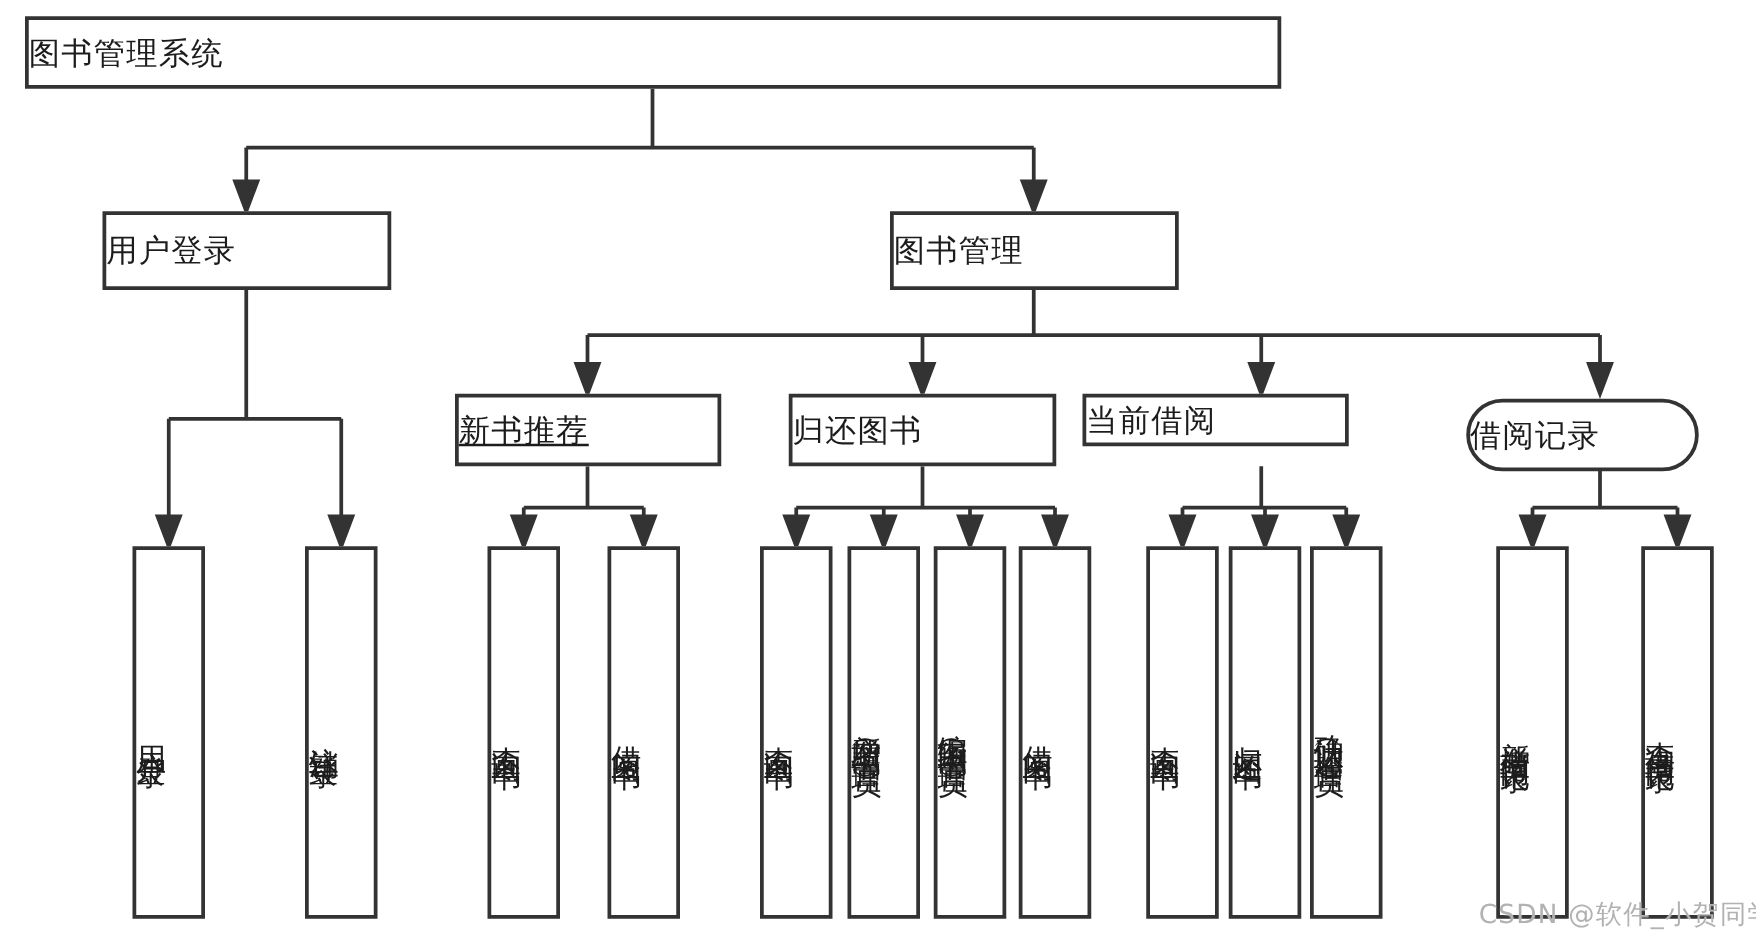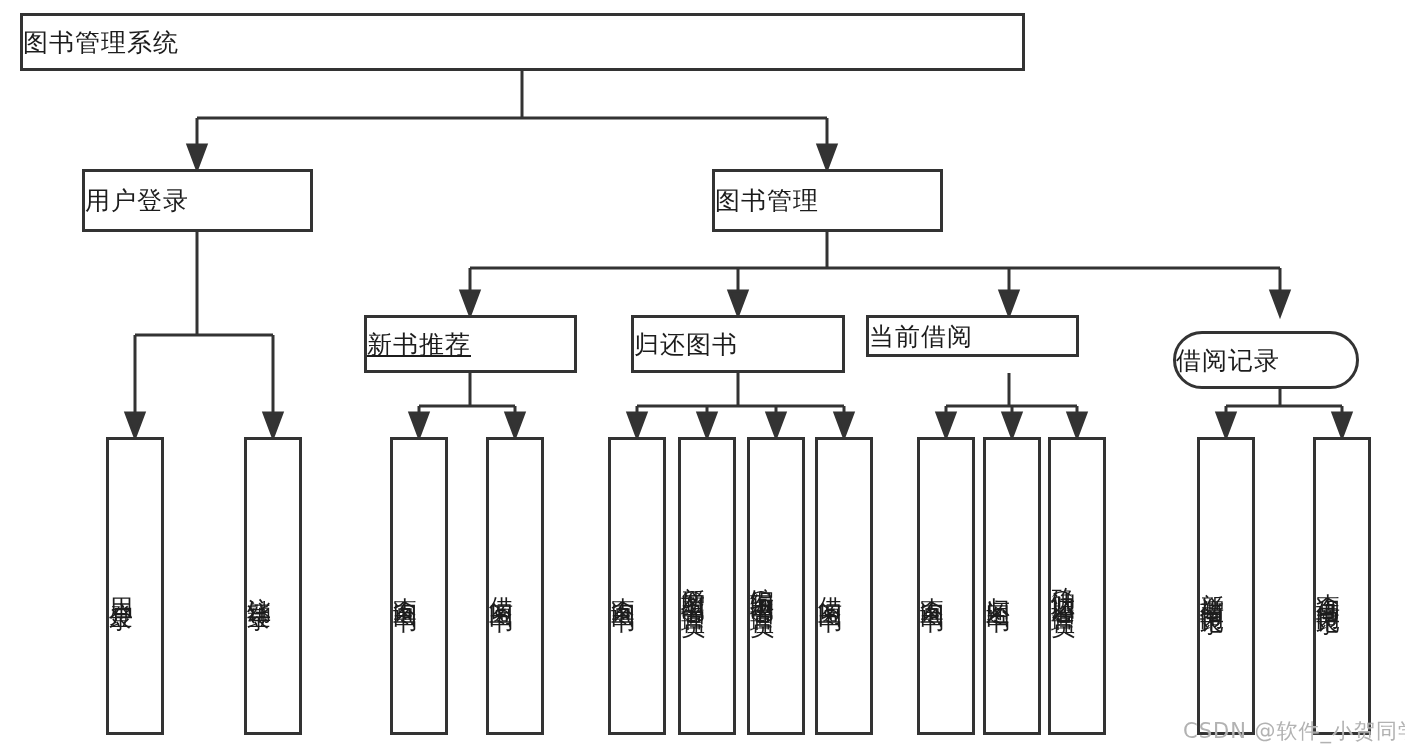--- a/index.html
+++ b/index.html
@@ -32,21 +32,21 @@
     line-height:1;
     color:#1c1c1c;
   }
   
   .n-root           {left:20px;  top:13px;  width:1005px; height:58px;}
   .n-user-login     {left:82px;  top:169px; width:231px;  height:63px;}
   .n-book-mgmt      {left:712px; top:169px; width:231px;  height:63px;}
   .n-new-books      {left:364px; top:315px; width:213px;  height:58px;text-decoration:underline;}
   .n-book-borrow    {left:631px; top:315px; width:214px;  height:58px;}
   .n-current-borrow {left:866px; top:315px; width:213px;  height:42px;}
-  .n-borrow-records {left:1173px;top:331px; width:186px;  height:58px;border-radius:29px;}
+  .n-borrow-records {left:1173px;top:319px; width:186px;  height:58px;border-radius:29px;}
   
   .leaf{top:437px;width:58px;height:298px;}
   .l-1  {left:106px;}  .l-2  {left:244px;}
   .l-3  {left:390px;}  .l-4  {left:486px;}
   .l-5  {left:608px;}  .l-6  {left:678px;}
   .l-7  {left:747px;}  .l-8  {left:815px;}
   .l-9  {left:917px;}  .l-10 {left:983px;}
   .l-11 {left:1048px;}
   .l-12 {left:1197px;} .l-13 {left:1313px;}
   #watermark{

